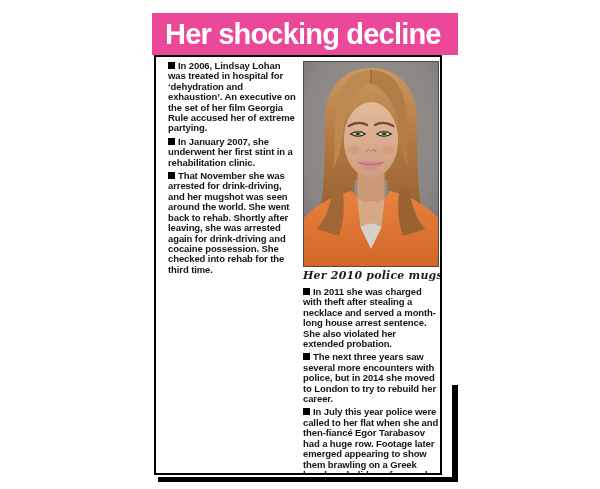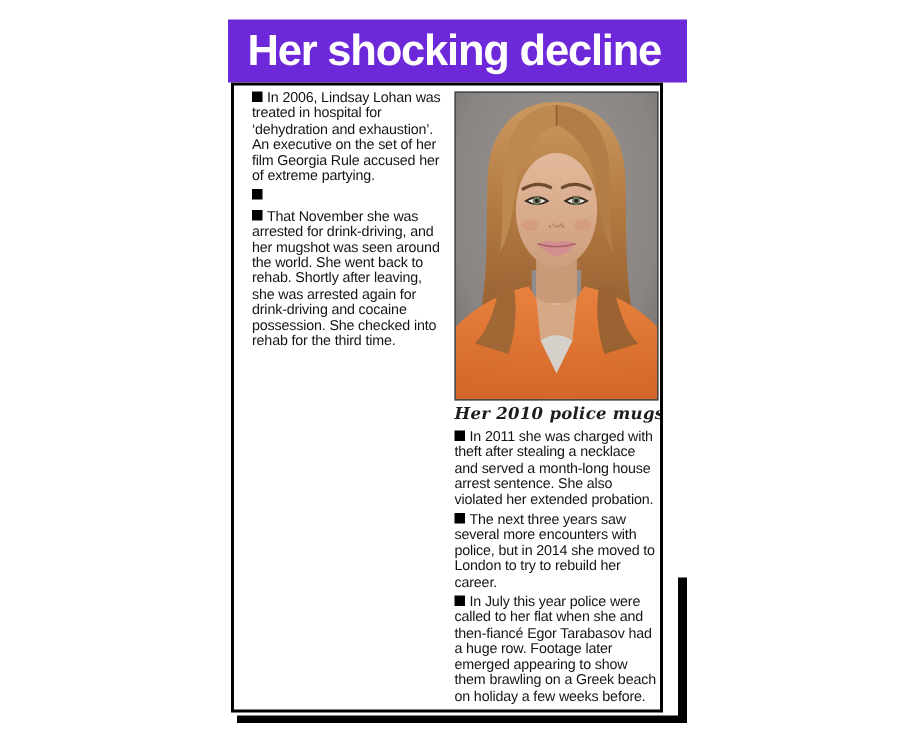--- a/index.html
+++ b/index.html
@@ -1,34 +1,34 @@
 <!DOCTYPE html>
 <html><head>
 <meta charset="utf-8">
 <style>
   html,body{margin:0;padding:0;background:#ffffff;}
   .stage{position:relative;width:600px;height:489px;background:#ffffff;overflow:hidden;
          font-family:"Liberation Sans",sans-serif;}
 
   
   .header-bar{position:absolute;left:152px;top:13px;width:306px;height:42px;
-              background:#6d28d9;display:flex;align-items:center;box-sizing:border-box;
+              background:#ec4899;display:flex;align-items:center;box-sizing:border-box;
               padding-left:13px;}
   .header-title{color:#ffffff;font-weight:bold;font-size:29px;letter-spacing:-0.8px;
                 font-family:"Liberation Sans",sans-serif;white-space:nowrap;}
 
   
   .content-box{position:absolute;left:154px;top:55px;width:288px;height:420px;
                background:#ffffff;border:2px solid #000;box-sizing:border-box;
                padding:4px 3px 0 12px;display:flex;overflow:hidden;}
   .col-left{width:130px;margin-right:5px;flex:none;}
   .col-right{width:136px;flex:none;}
 
   .para{font-size:9.5px;line-height:10.4px;color:#141414;margin:0 0 3px 0;
-        letter-spacing:-0.1px;}
+        letter-spacing:-0.1px;font-weight:bold;}
   .bullet{display:inline-block;width:7px;height:7px;background:#000;
           margin-right:3px;vertical-align:baseline;}
 
   
   .photo-frame{width:134px;height:204px;border:1px solid #4a4a4a;overflow:hidden;
                margin:0 0 2px 0;background:#8b8885;}
   .photo-caption{font-family:"DejaVu Serif",serif;font-style:italic;font-weight:600;
                  font-size:11px;color:#1d1d1d;margin:2px 0 5px 0;letter-spacing:0.2px;
                  white-space:nowrap;}
 
@@ -42,21 +42,21 @@
 <div class="stage">
 
   <div class="header-bar">
     <span class="header-title">Her shocking decline</span>
   </div>
 
   <div class="content-box">
 
     <div class="col-left">
       <p class="para"><span class="bullet"></span><span>In 2006, Lindsay Lohan was treated in hospital for ‘dehydration and exhaustion’. An executive on the set of her film Georgia Rule accused her of extreme partying.</span></p>
-      <p class="para"><span class="bullet"></span></p>
+      <p class="para"><span class="bullet"></span><span>In January 2007, she underwent her first stint in a rehabilitation clinic.</span></p>
       <p class="para"><span class="bullet"></span><span>That November she was arrested for drink-driving, and her mugshot was seen around the world. She went back to rehab. Shortly after leaving, she was arrested again for drink-driving and cocaine possession. She checked into rehab for the third time.</span></p>
     </div>
 
     <div class="col-right">
 
       <div class="photo-frame">
         <svg width="134" height="204" viewBox="0 0 138 204" preserveAspectRatio="none">
           <defs>
             <radialGradient id="bgGrad" cx="50%" cy="35%" r="80%">
               <stop offset="0%" stop-color="#9a9692"></stop>

